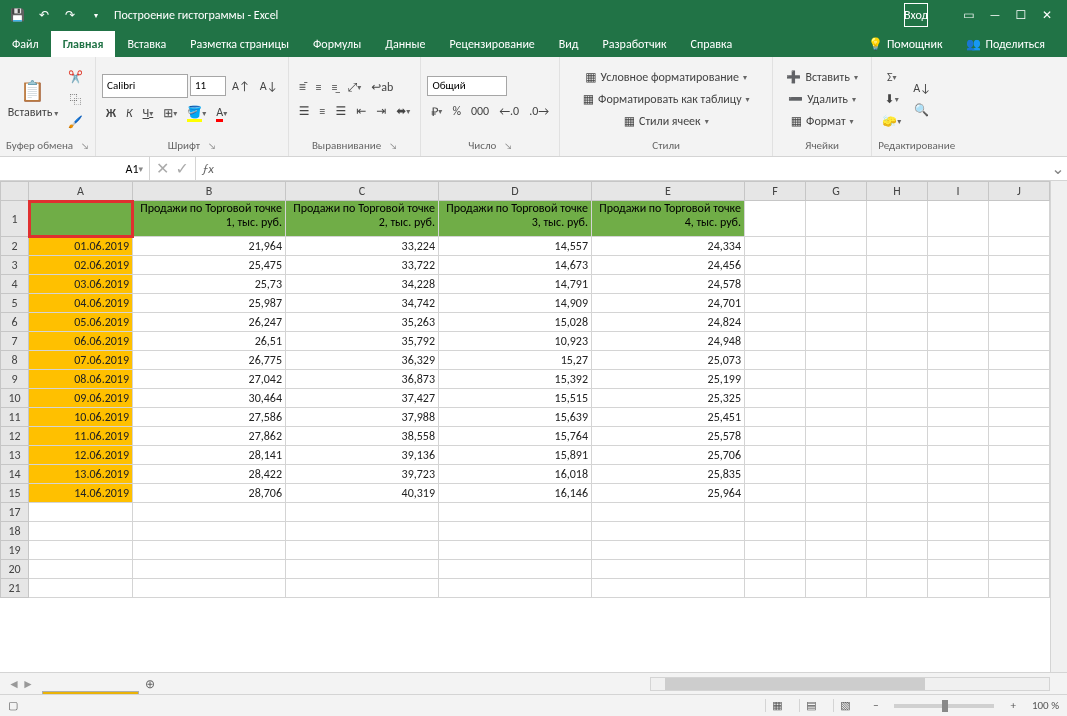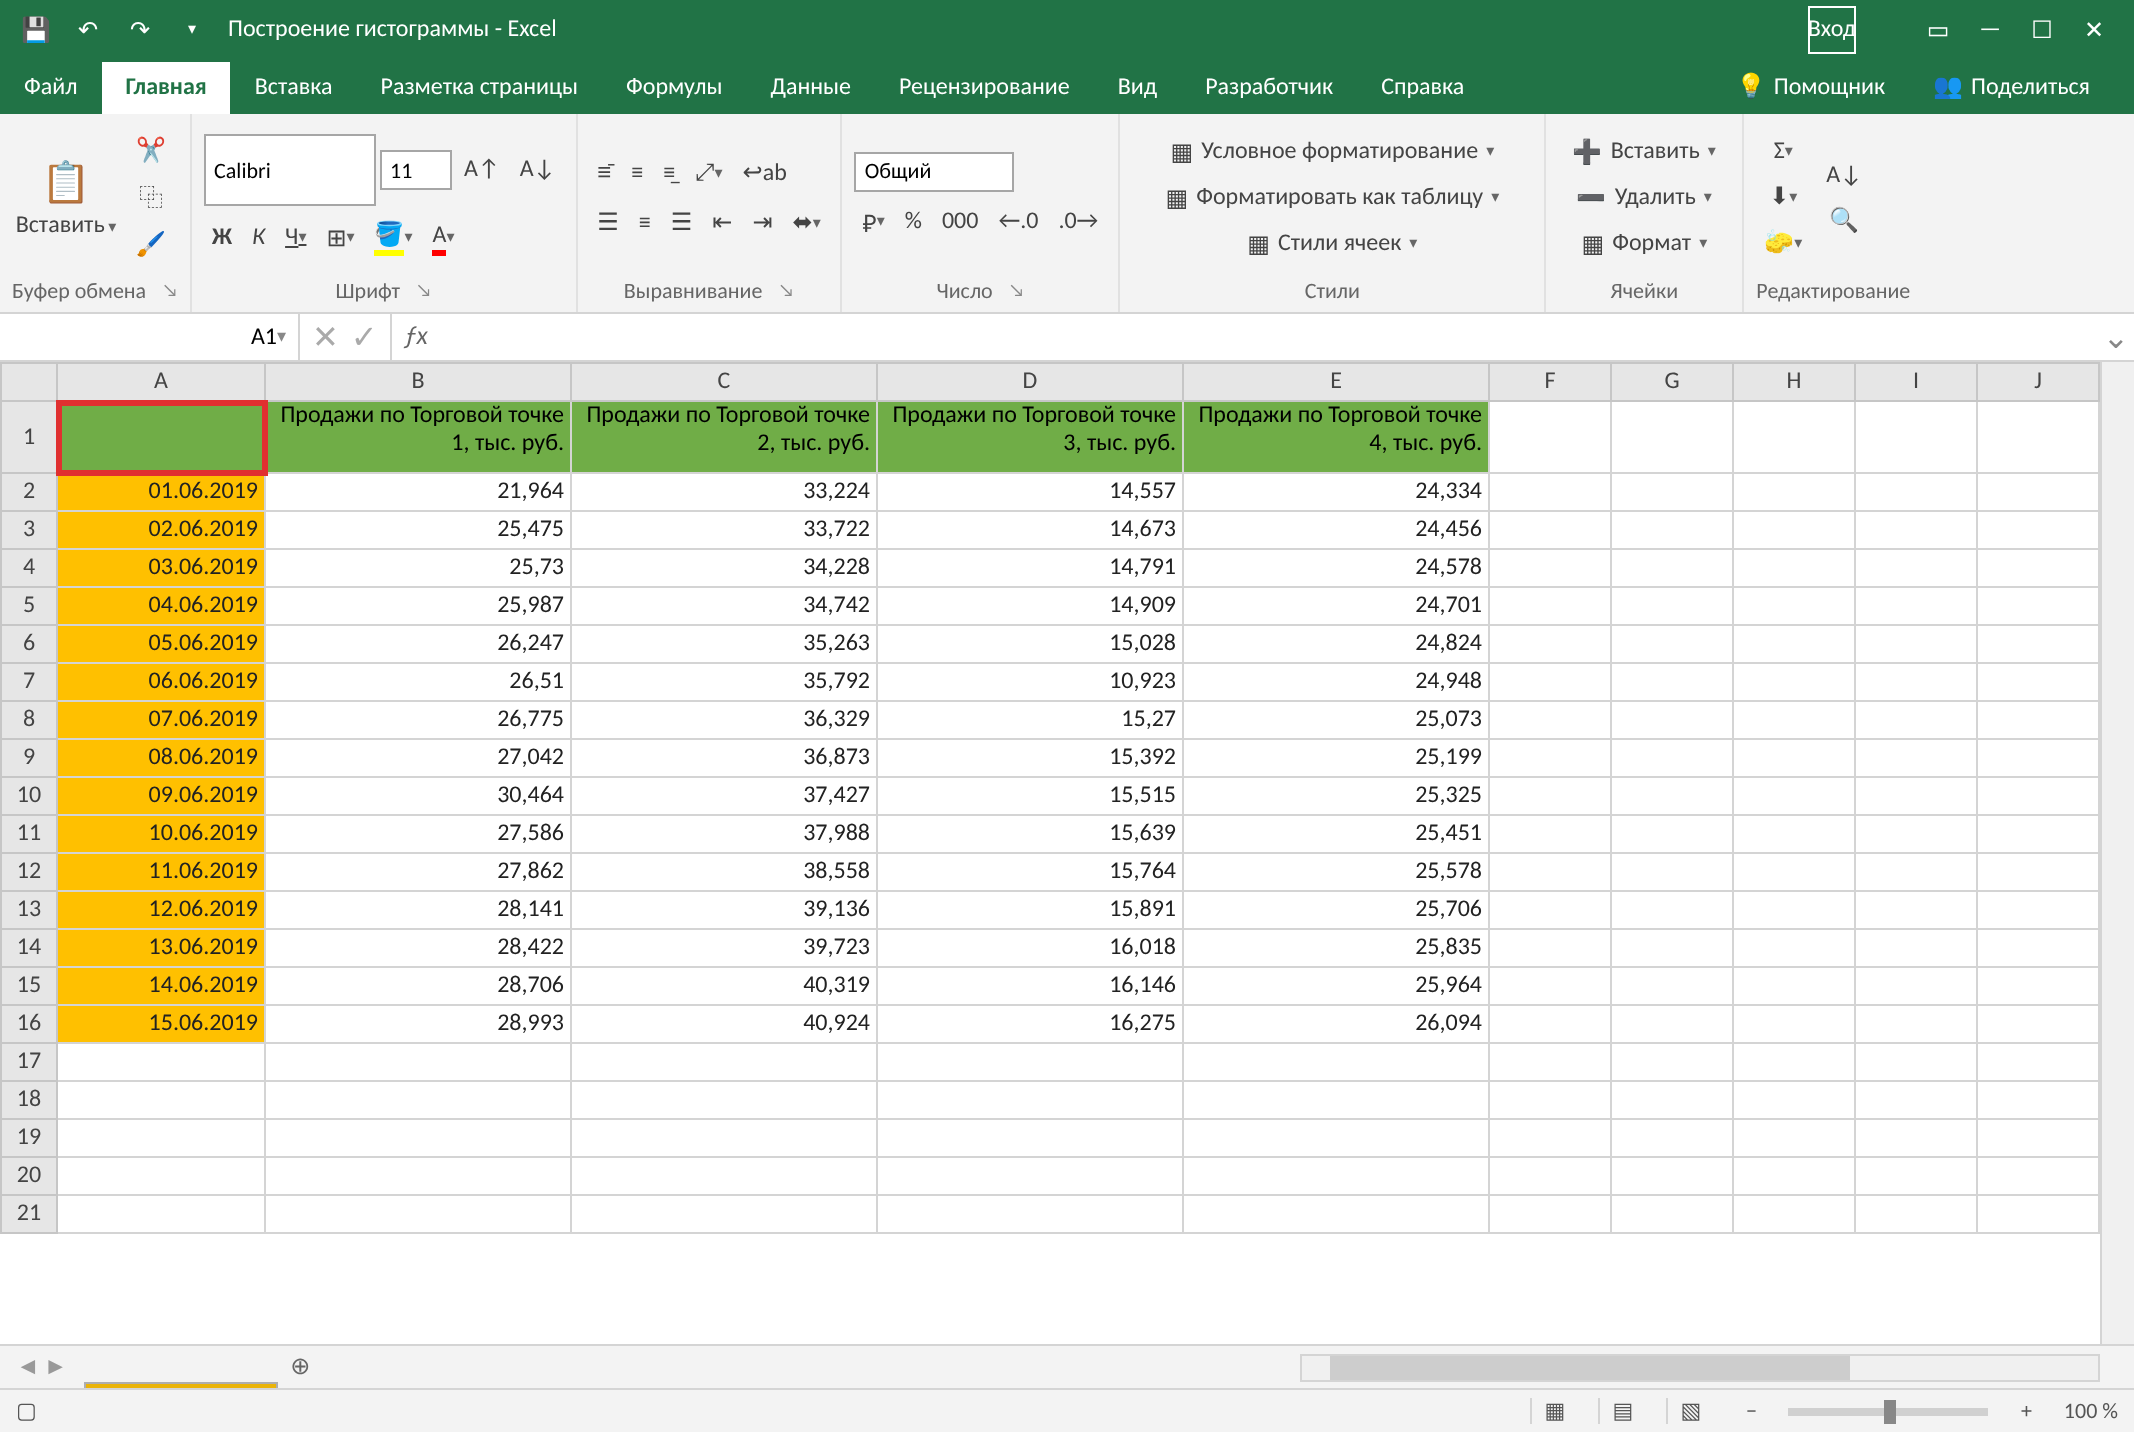--- a/index.html
+++ b/index.html
@@ -25,21 +25,21 @@
 .ribbon { background: #f3f3f3; height: 100px; display: flex; border-bottom: 1px solid #d4d4d4; font-size: 12px; color: #444; }
 .ribbon-group { display: flex; flex-direction: column; border-right: 1px solid #e1e1e1; padding: 4px 6px 0; }
 .ribbon-group .rg-body { flex: 1; display: flex; align-items: center; gap: 4px; }
 .ribbon-group .rg-label { text-align: center; font-size: 11px; color: #666; padding: 2px 0 4px; display: flex; justify-content: center; align-items: center; gap: 8px; }
 .ribbon-group .rg-label .dlg { font-size: 9px; color: #888; cursor: pointer; }
 .rbtn { background: transparent; border: 1px solid transparent; padding: 2px 3px; cursor: pointer; font-size: 12px; color: #444; display: inline-flex; align-items: center; justify-content: center; }
 .rcol { display: flex; flex-direction: column; gap: 2px; }
 .rrow { display: flex; align-items: center; gap: 2px; }
 .bigbtn { display: flex; flex-direction: column; align-items: center; width: 54px; cursor: pointer; gap: 2px; }
 .bigbtn .icn { font-size: 20px; }
-.font-name { width: 86px; height: 36px; border: 1px solid #a6a6a6; font-size: 11px; padding-left: 4px; }
+.font-name { width: 86px; height: 24px; border: 1px solid #a6a6a6; font-size: 11px; padding-left: 4px; }
 .font-size { width: 36px; height: 20px; border: 1px solid #a6a6a6; font-size: 11px; padding-left: 4px; }
 .numfmt { width: 80px; height: 20px; border: 1px solid #a6a6a6; font-size: 11px; padding-left: 4px; background: #fff; }
 .dd::after { content: " ▾"; font-size: 8px; color: #666; }
 .style-btn { display: flex; align-items: center; gap: 4px; width: 200px; text-align: left; }
 .cell-btn { display: flex; align-items: center; gap: 4px; width: 86px; text-align: left; }
 
 
 .namebar { height: 24px; border-bottom: 1px solid #d4d4d4; display: flex; align-items: stretch; background: #fff; }
 .namebox { width: 150px; border-right: 1px solid #d4d4d4; font-size: 12px; padding: 0 6px; display: flex; align-items: center; justify-content: flex-end; }
 .fx-btns { display: flex; align-items: center; gap: 6px; padding: 0 6px; color: #aaa; border-right: 1px solid #d4d4d4; }
@@ -517,33 +517,20 @@
             <td class="databordered">40,319</td>
             <td class="databordered">16,146</td>
             <td class="databordered">25,964</td>
             <td></td>
             <td></td>
             <td></td>
             <td></td>
             <td></td>
           </tr>
           <tr>
-            <th class="rowh">16</th>
-            <td class="col-date">15.06.2019</td>
-            <td class="databordered">28,993</td>
-            <td class="databordered">40,924</td>
-            <td class="databordered">16,275</td>
-            <td class="databordered">26,094</td>
-            <td></td>
-            <td></td>
-            <td></td>
-            <td></td>
-            <td></td>
-          </tr>
-          <tr>
             <th class="rowh">17</th>
             <td></td>
             <td></td>
             <td></td>
             <td></td>
             <td></td>
             <td></td>
             <td></td>
             <td></td>
             <td></td>

